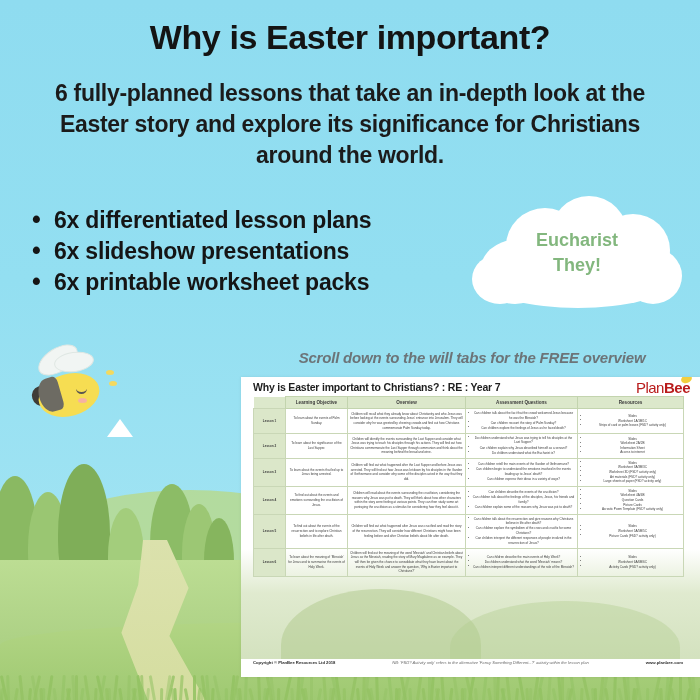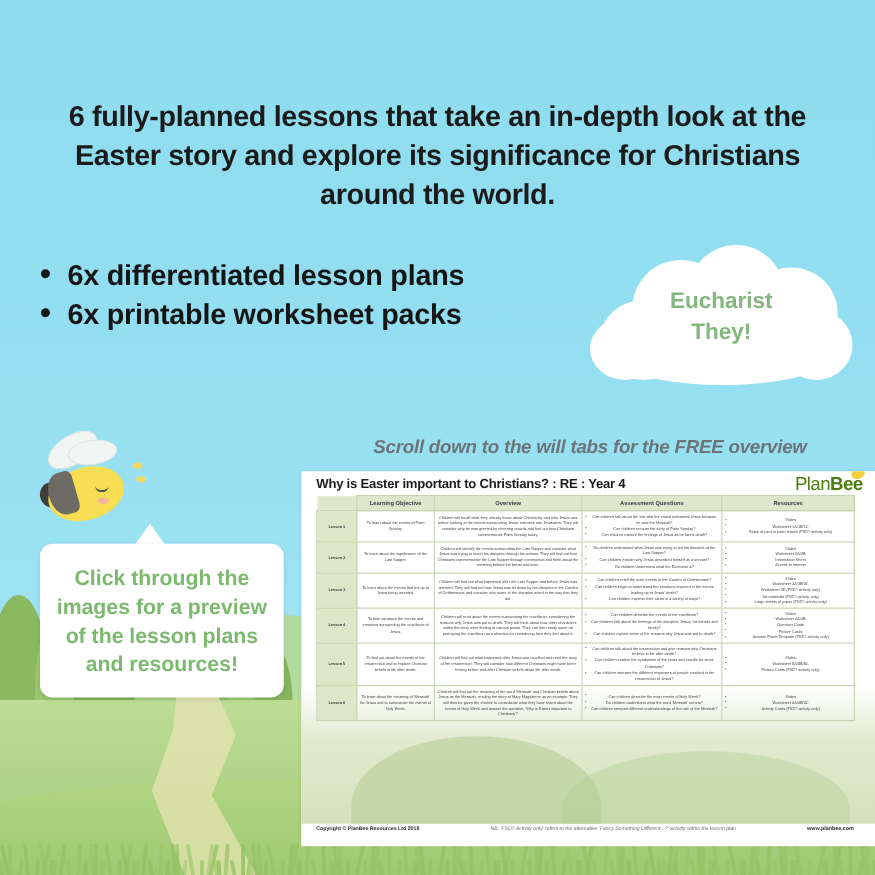--- a/index.html
+++ b/index.html
@@ -133,21 +133,21 @@
   
   .doc {
     position:absolute; left:241px; top:377px; width:459px; height:300px;
     background:#ffffff; z-index:4; overflow:hidden;
     box-shadow:0 0 3px rgba(0,0,0,.08);
   }
   .doc-title {
     position:absolute; left:12px; top:4px; font-size:10.5px; font-weight:bold;
     color:#1d1d1d; letter-spacing:-0.2px;
   }
-  .logo { position:absolute; right:6px; top:0px; font-size:15px; color:#4d7c0f; letter-spacing:-0.5px; }
+  .logo { position:absolute; right:6px; top:0px; font-size:15px; color:#b91c1c; letter-spacing:-0.5px; }
   .logo .plan { font-weight:normal; }
   .logo .bee2 { font-weight:bold; }
   .logo-bee {
     position:absolute; right:-4px; top:-8px; width:16px; height:12px;
   }
   .logo-bee .lb-body { position:absolute; left:3px; top:4px; width:11px; height:8px; background:#f2cf3e; border-radius:50%; transform:rotate(-20deg);}
   .logo-bee .lb-wing { position:absolute; left:5px; top:0px; width:9px; height:6px; background:#e8eef0; border-radius:50%; transform:rotate(-25deg);}
 
   table.plan {
     position:absolute; left:12px; top:19px; width:430px;
@@ -375,24 +375,26 @@
         <span class="blade" style="left:679.0px;height:25px;transform:rotate(0deg);opacity:0.78;"></span>
         <span class="blade" style="left:686.0px;height:12px;transform:rotate(11deg);opacity:0.89;"></span>
         <span class="blade" style="left:693.0px;height:25px;transform:rotate(-4deg);opacity:0.45;"></span>
         <span class="blade" style="left:0.0px;height:12px;transform:rotate(7deg);opacity:0.56;"></span>
         <span class="blade" style="left:690.9px;height:25px;transform:rotate(-8deg);opacity:0.67;"></span>
         <span class="blade" style="left:697.9px;height:12px;transform:rotate(3deg);opacity:0.78;"></span>
         <span class="blade" style="left:4.9px;height:25px;transform:rotate(-12deg);opacity:0.89;"></span>
       </div>
   </div>
 
+  <div class="headline">Why is Easter important?</div>
   <div class="subhead">6 fully-planned lessons that take an in-depth look at the Easter story and explore its significance for Christians around the world.</div>
 
   <ul class="bullets">
     <li>6x differentiated lesson plans</li>
+    <li>6x slideshow presentations</li>
     <li>6x printable worksheet packs</li>
   </ul>
 
   <div class="cloud">
     <div class="puff" style="left:8px;  top:48px; width:70px; height:64px;"></div>
     <div class="puff" style="left:34px; top:16px; width:78px; height:76px;"></div>
     <div class="puff" style="left:78px; top:4px;  width:78px; height:80px;"></div>
     <div class="puff" style="left:124px;top:22px; width:74px; height:72px;"></div>
     <div class="puff" style="left:16px; top:66px; width:180px;height:50px;"></div>
     <div class="puff" style="left:0px;  top:62px; width:56px; height:50px;"></div>
@@ -409,32 +411,29 @@
     <div class="bee-tail"></div>
     <div class="bee-body"></div>
     <div class="bee-stripe"></div>
     <div class="bee-eye" style="left:62px; top:40px;"></div>
     <div class="bee-blush" style="left:64px; top:50px;"></div>
     <div class="bee-spark" style="left:92px; top:22px;"></div>
     <div class="bee-spark" style="left:95px; top:33px;"></div>
   </div>
 
   <div class="callout-tip"></div>
-  <div class="callout">
-    <div class="callout-text">Click through the images for a preview of the lesson plans and resources!</div>
-  </div>
 
   <div class="scroll-hint">Scroll down to the will tabs for the FREE overview</div>
 
   <div class="doc">
     <div class="doc-watermark"></div>
     <div class="doc-wm-hill"></div>
     <div class="doc-wm-hill2"></div>
 
-    <div class="doc-title">Why is Easter important to Christians? : RE : Year 4</div>
+    <div class="doc-title">Why is Easter important to Christians? : RE : Year 7</div>
     <div class="logo" style="right:10px; top:2px;">
       <span class="plan">Plan</span><span class="bee2">Bee</span>
       <span class="logo-bee">
         <span class="lb-wing"></span>
           <span class="lb-body"></span>
       </span>
     </div>
 
     <table class="plan">
       <colgroup>

